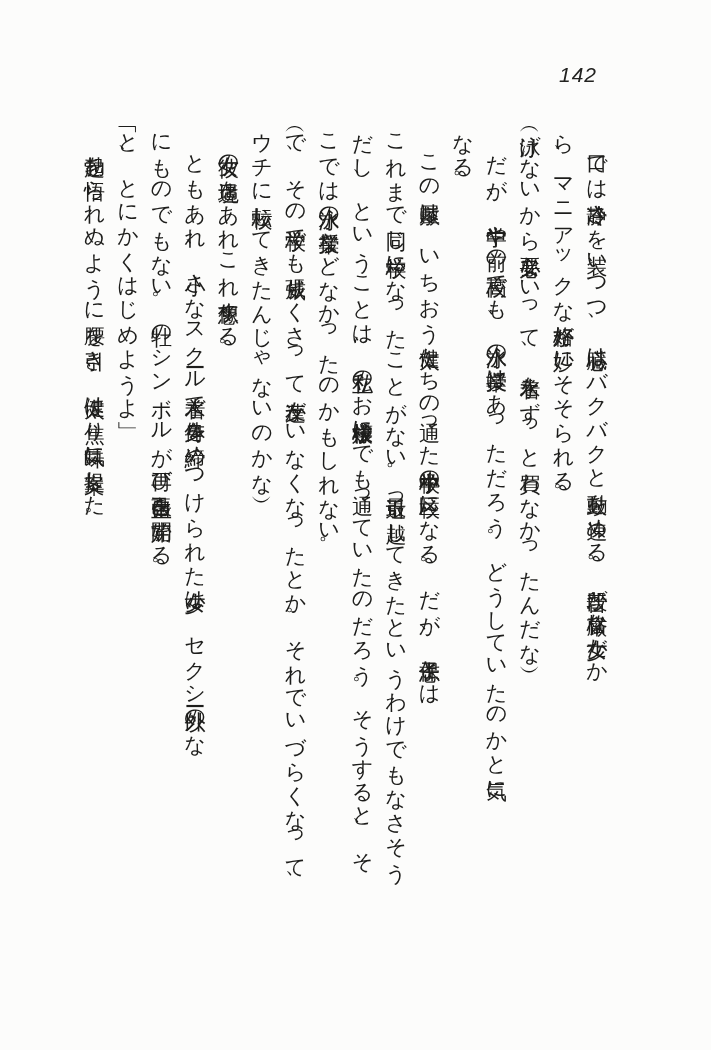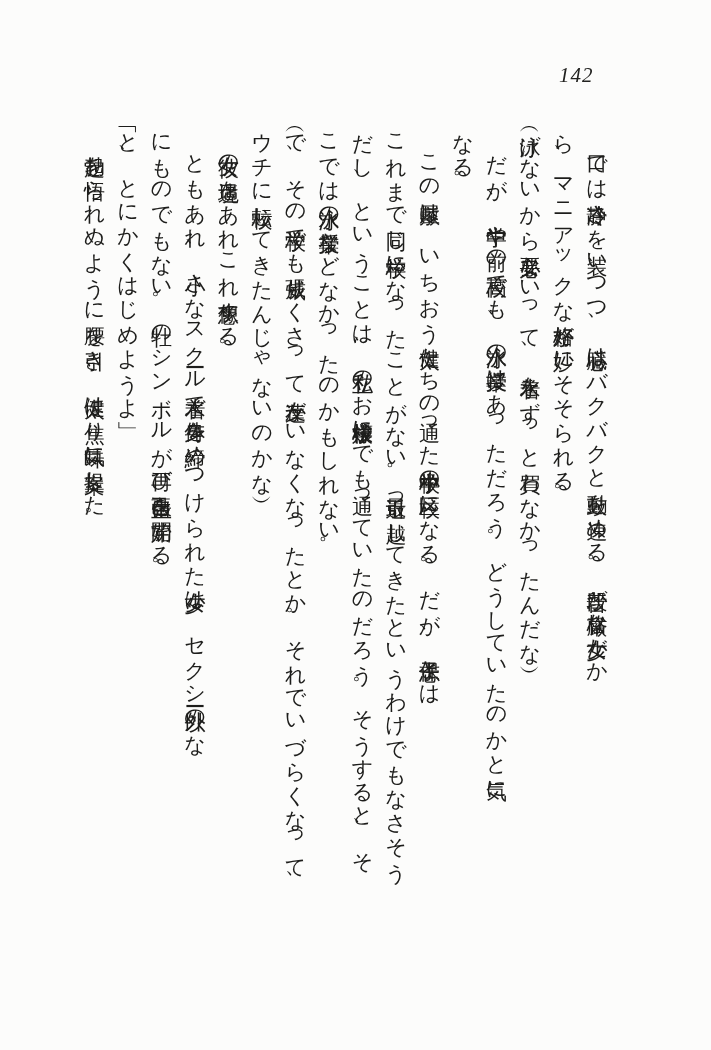--- a/index.html
+++ b/index.html
@@ -12,21 +12,21 @@
     width: 711px;
     height: 1050px;
     background: #fcfcfb;
     overflow: hidden;
     font-family: "Liberation Serif", serif;
   }
   .page-number {
     position: absolute;
     top: 63px;
     left: 559px;
-    font-family: Liberation Serif, serif;
+    font-family: Liberation Sans, sans-serif;
     font-style: italic;
     font-size: 21px;
     letter-spacing: 1px;
     color: #222220;
   }
   .text-block {
     position: absolute;
     top: 119px;
     right: 98px;
     height: 834px;

